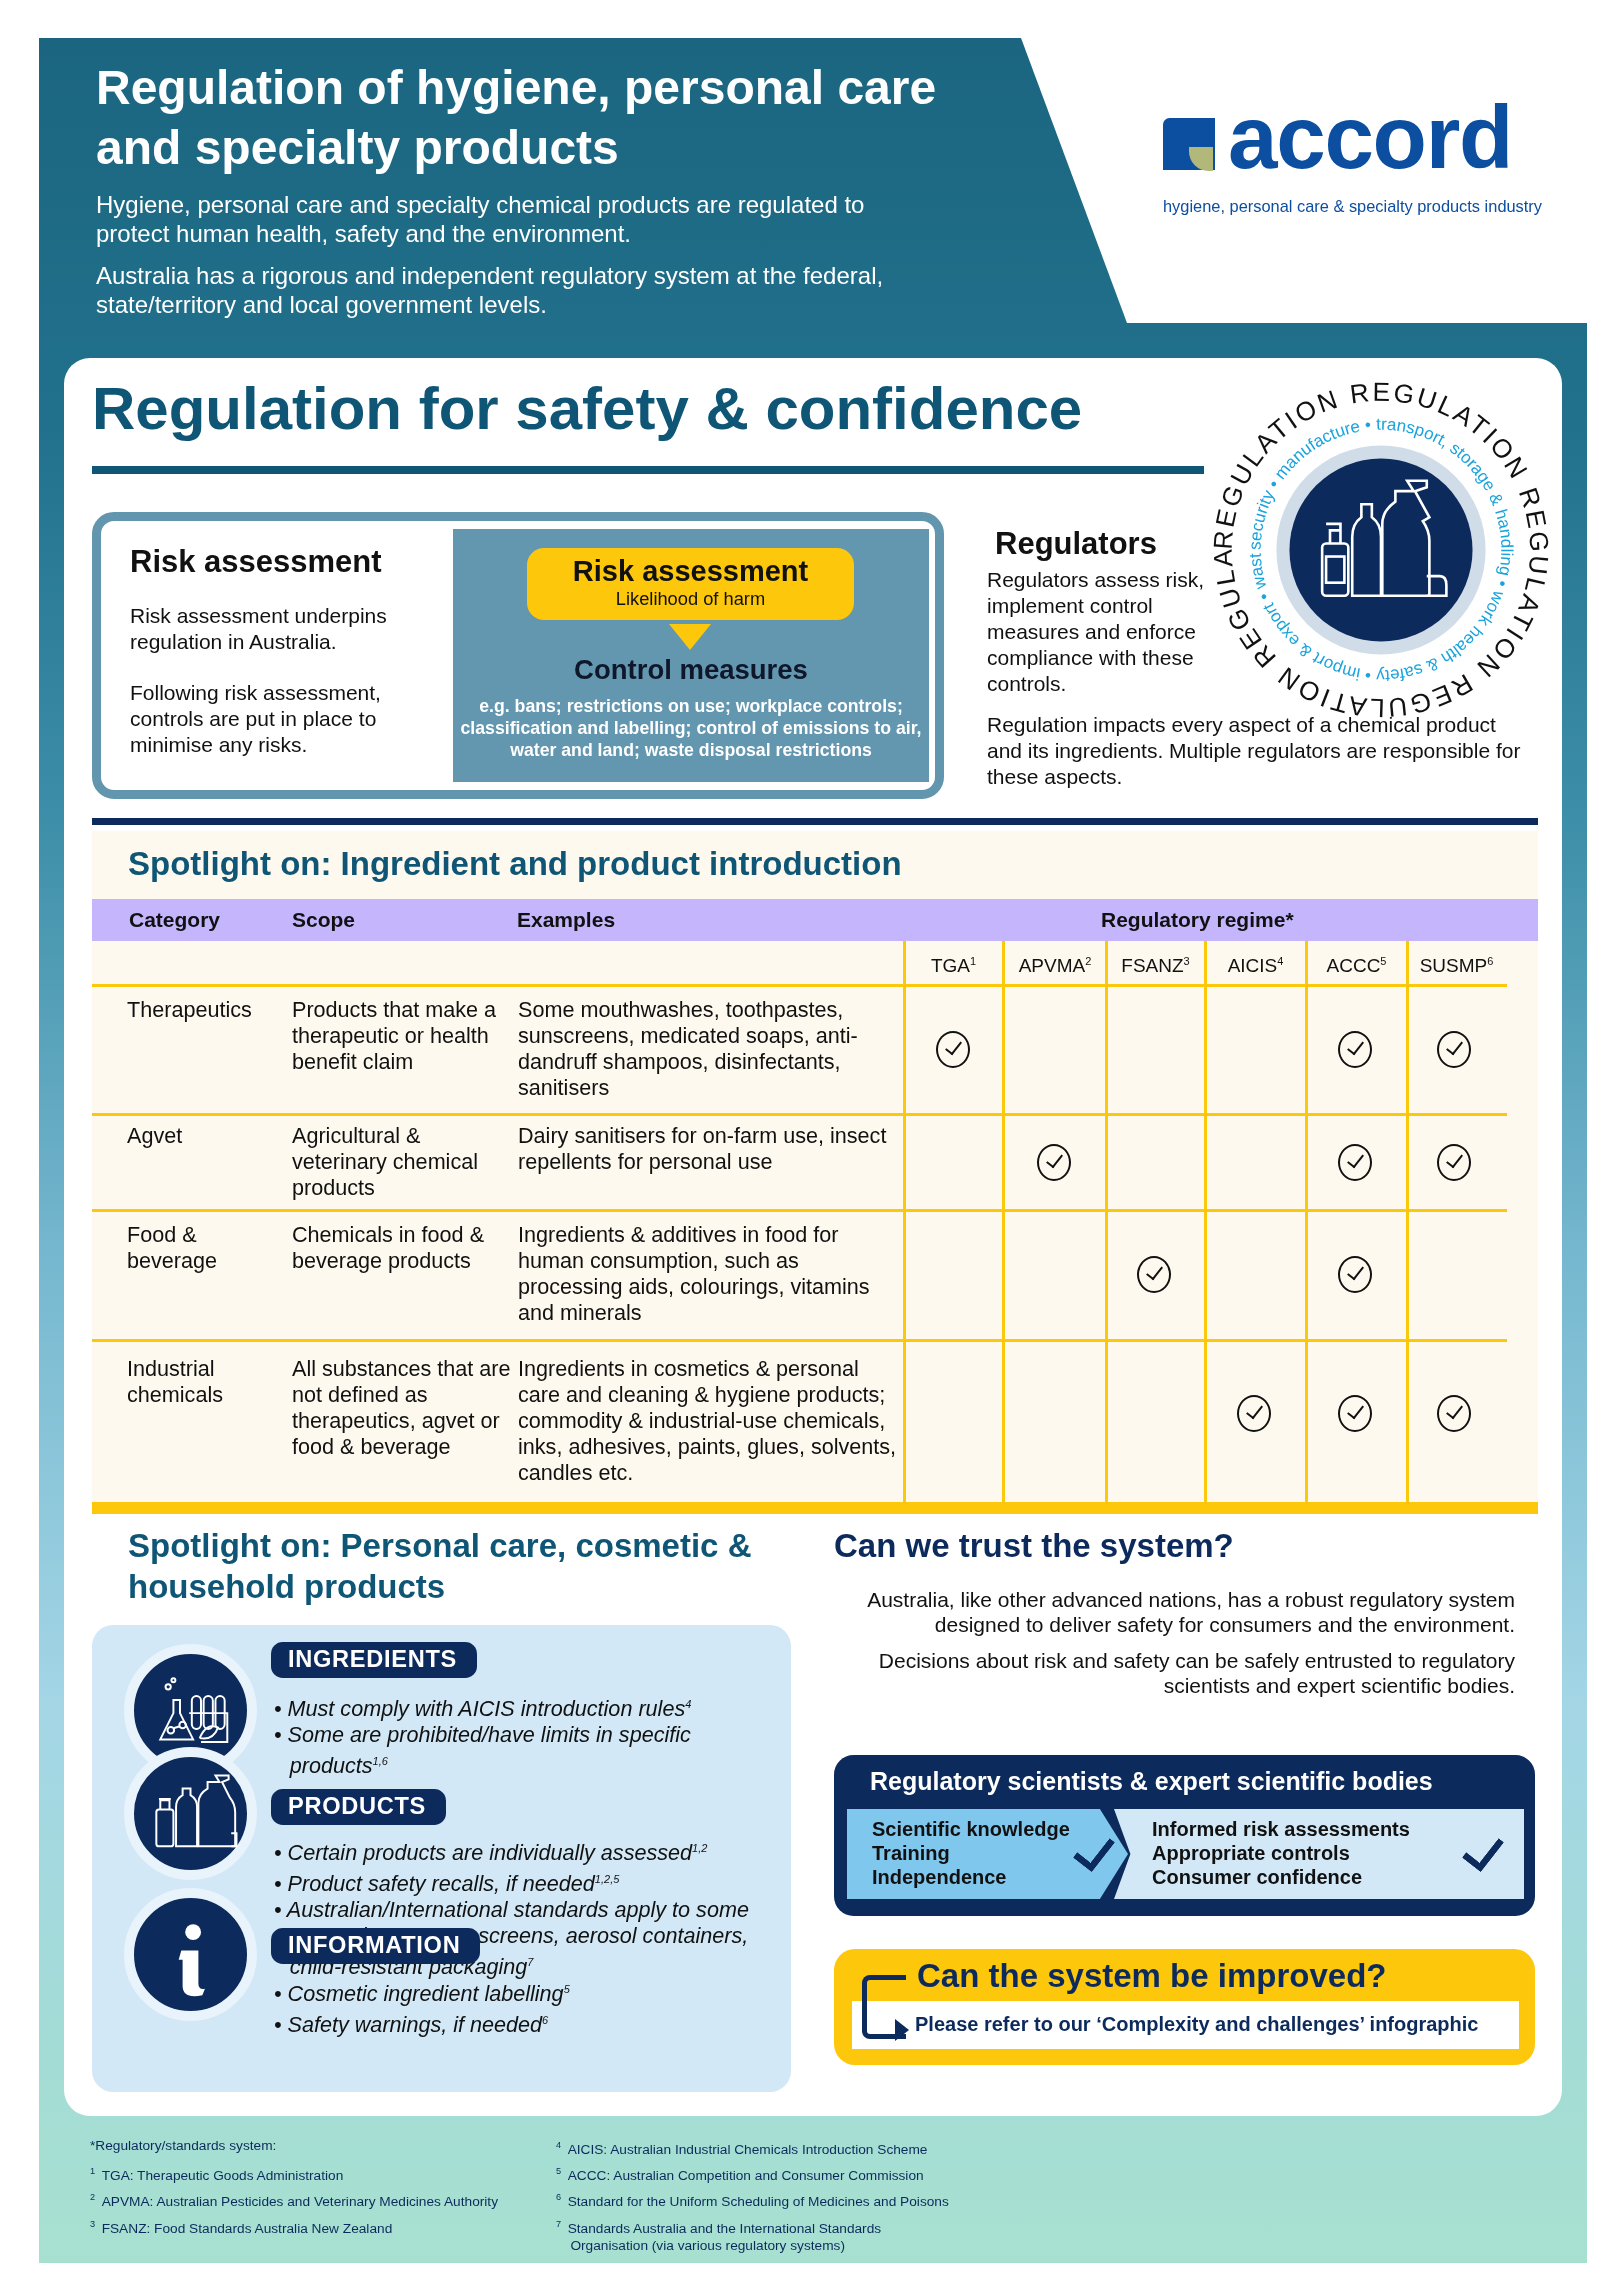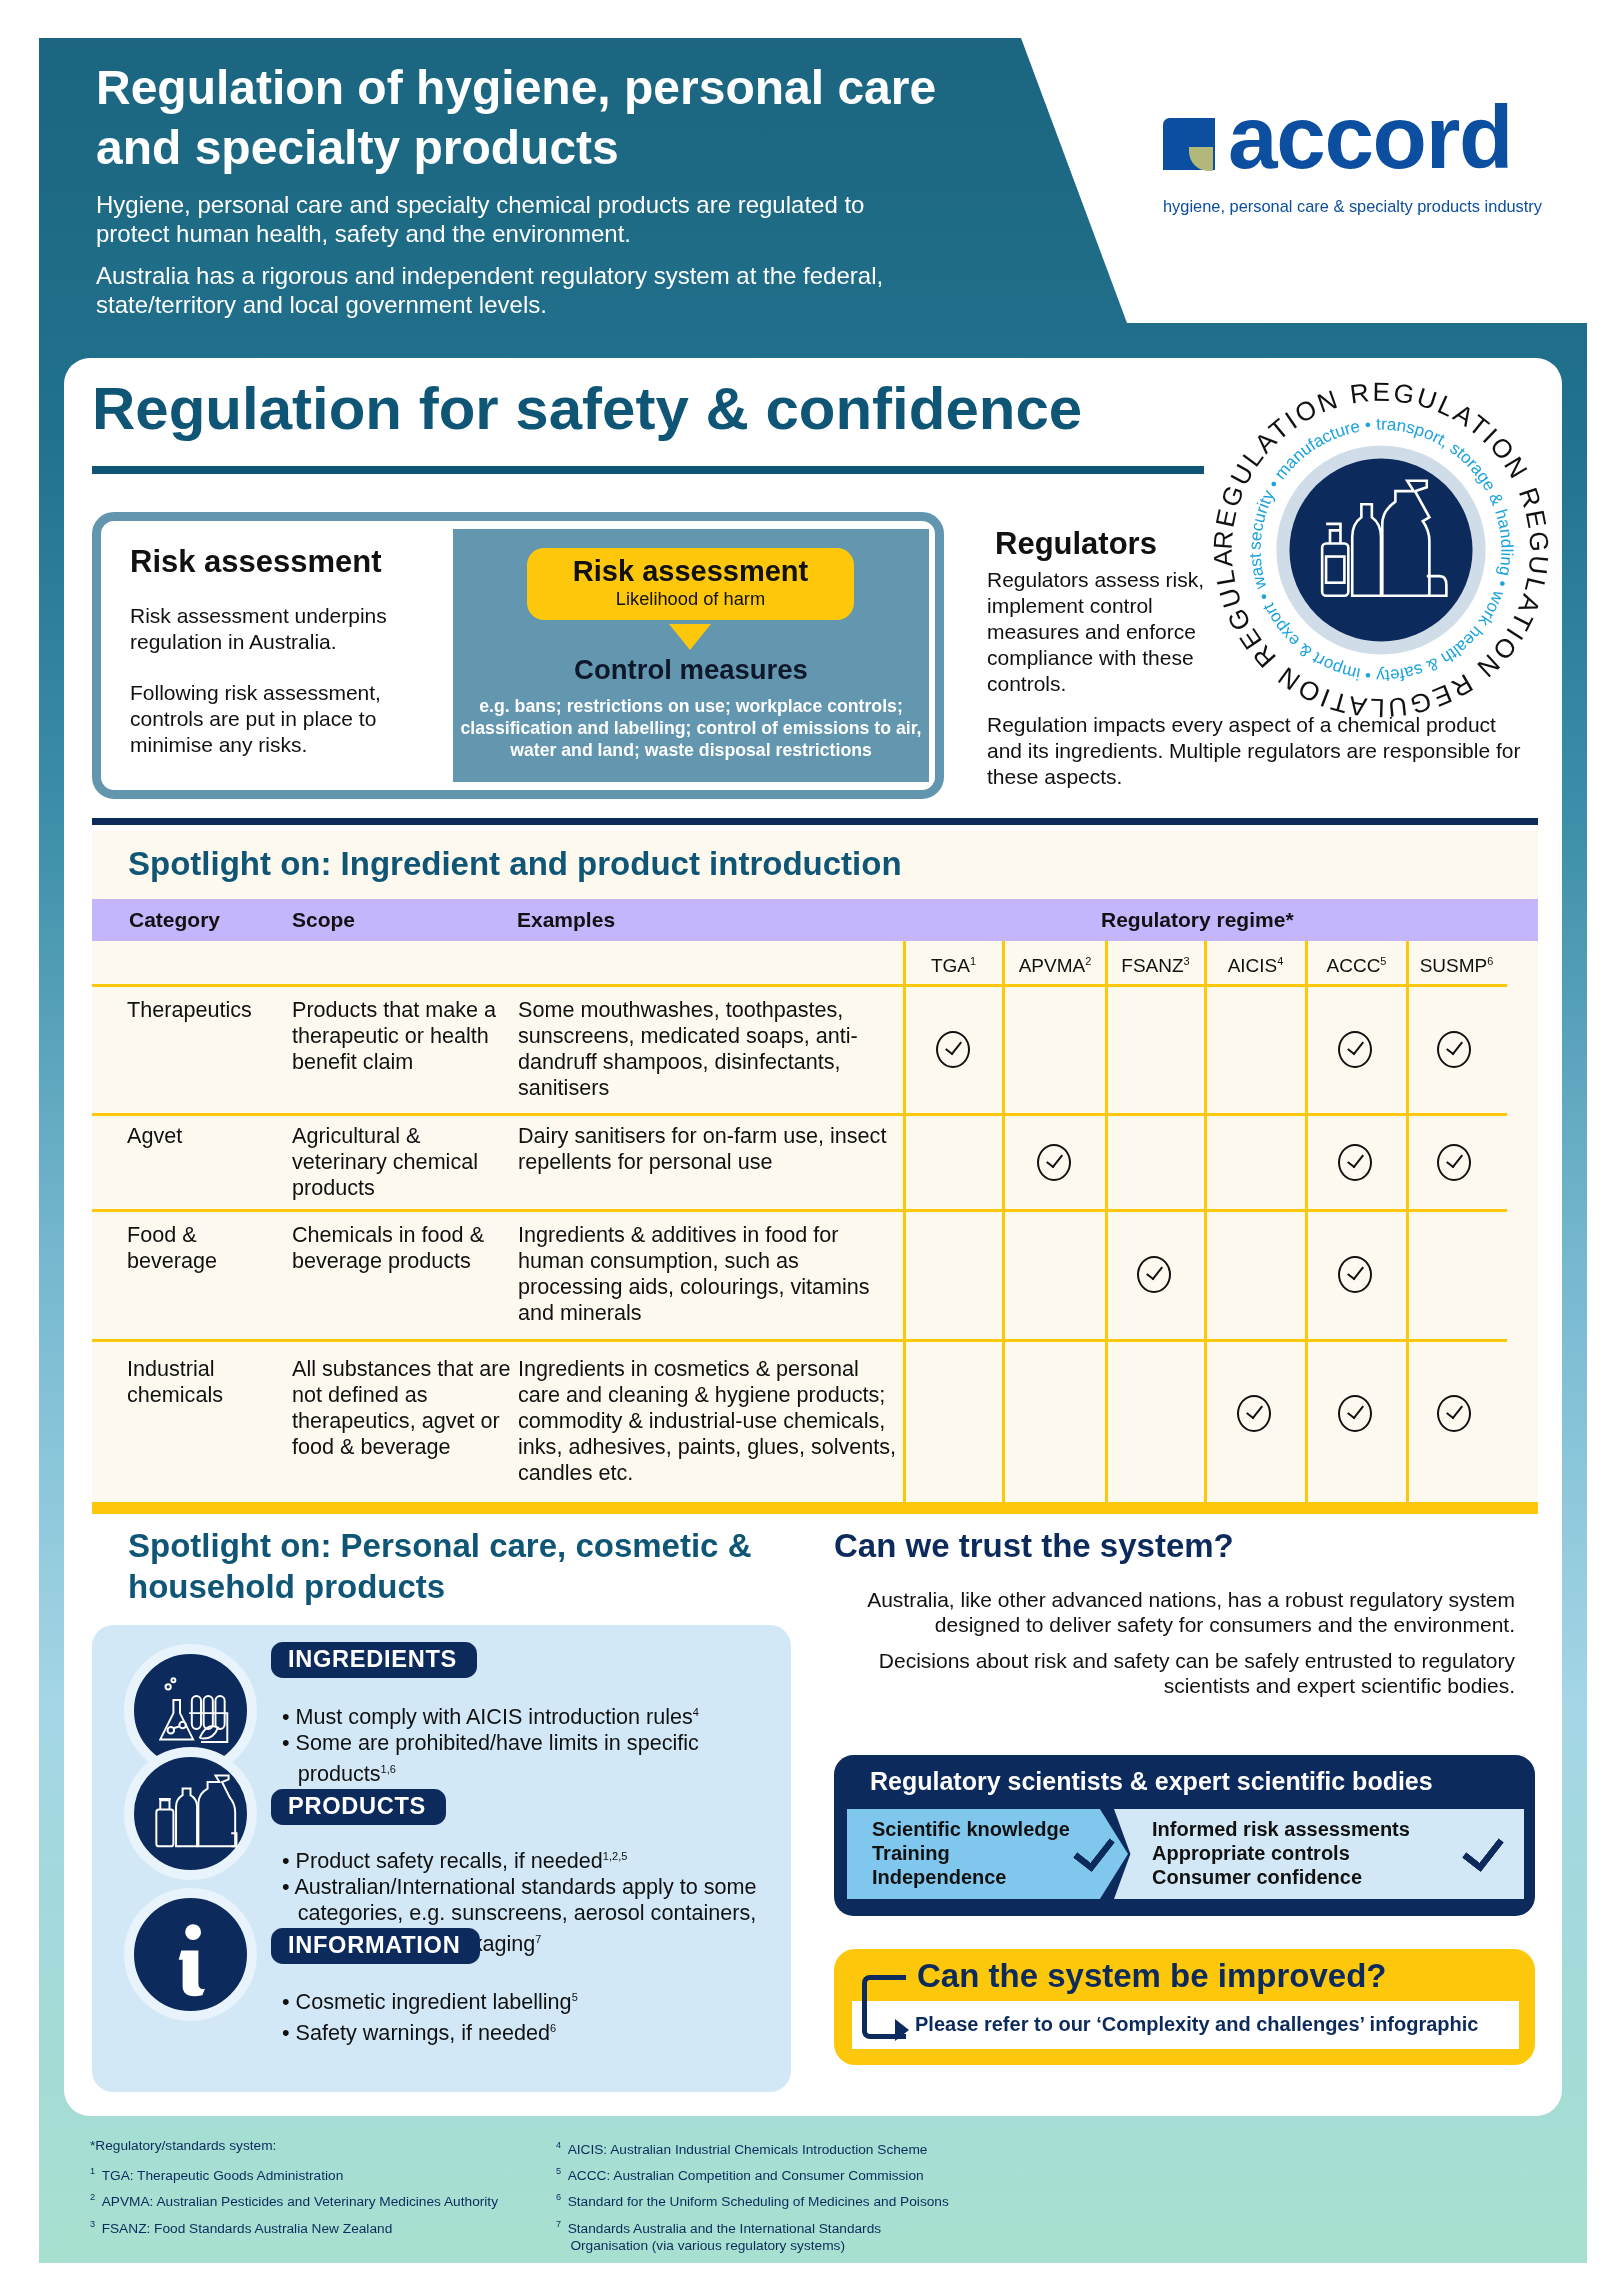--- a/index.html
+++ b/index.html
@@ -61,21 +61,21 @@
   .cell { position:absolute; font-size:21.6px; line-height:26px; color:#111; }
   .check { position:absolute; width:34px; height:37px; border:2.6px solid #111; border-radius:50%; box-sizing:border-box; }
   .check::after { content:""; position:absolute; left:10.5px; top:5.2px; width:6.5px; height:14.4px; border-right:2.6px solid #111; border-bottom:2.6px solid #111; transform:rotate(38deg); }
   .table-bottom { left:92px; top:1502px; width:1446px; height:11.8px; background:#fdc70b; }
 
   
   .pc-h { left:128px; top:1525px; width:654px; font-size:33px; line-height:41px; font-weight:700; color:#0f5676; margin:0; }
   .pc-box { left:92px; top:1625px; width:699px; height:467px; background:#d2e8f6; border-radius:21px; }
   .pc-icon { position:absolute; left:124px; width:113px; height:113px; border-radius:50%; background:#0c2b5c; border:10.5px solid #e8f3fb; box-sizing:content-box; }
   .pc-tag { position:absolute; left:271px; background:#0c2b5c; color:#fff; font-size:23.6px; font-weight:700; padding:3.9px 19.6px 5.2px 17px; border-radius:11.8px; letter-spacing:0.7px; }
-  .pc-list { position:absolute; left:266px; width:517px; margin:16px; padding:0; list-style:none; font-size:21.6px; line-height:26px; color:#111; }
+  .pc-list { position:absolute; left:266px; width:517px; margin:8px; padding:0; list-style:none; font-size:21.6px; line-height:26px; color:#111;font-style:italic; }
   .pc-list li { padding-left:15.7px; text-indent:-15.7px; }
   .pc-list li::before { content:"• "; }
   .pc-list sup { font-size:11px; }
 
   
   .trust-h { left:834px; top:1527px; font-size:33px; font-weight:700; color:#0c2b5c; margin:0; white-space:nowrap; }
   .trust-p { left:834px; top:1587px; width:681px; font-size:21px; line-height:25px; color:#111;text-align:right; }
   .trust-p p { margin:0 0 10.5px 0; }
 
   .sci-box { left:834px; top:1755px; width:701px; height:161px; background:#0c2b5c; border-radius:19.6px; }
@@ -252,20 +252,21 @@
   <svg width="113" height="113" viewBox="0 0 172 172" fill="none" stroke="#fff" stroke-width="3">
     <rect x="34" y="80" width="26" height="56" rx="4"></rect>
       <path d="M40 80 v-14 h14 v14 M38 64 h18"></path>
     <path d="M64 136 v-60 q0 -12 10 -18 v-10 h12 v10 q10 6 10 18 v60 z"></path>
     <path d="M98 136 v-66 q0 -14 14 -22 v-10 h18 l-6 -10 h20 v6 l-10 4 l12 24 q8 10 8 22 v52 z"></path>
     <path d="M148 116 h8 v20 h-8"></path>
   </svg>
 </div>
 <div class="pc-tag" style="top:1789px">PRODUCTS</div>
 <ul class="pc-list" style="top:1827px">
+  <li><span>Certain products are individually assessed</span><sup>1,2</sup></li>
   <li><span>Product safety recalls, if needed</span><sup>1,2,5</sup></li>
   <li><span>Australian/International standards apply to some categories, e.g. sunscreens, aerosol containers, child-resistant packaging</span><sup>7</sup></li>
 </ul>
 
 <div class="pc-icon" style="top:1888px">
   <svg width="113" height="113" viewBox="0 0 172 172">
     <circle cx="90" cy="52" r="12" fill="#fff"></circle>
     <path d="M72 80 h26 v50 q0 10 10 8 l-4 10 q-30 6 -30 -14 v-40 h-6 z" fill="#fff"></path>
   </svg>
 </div>

